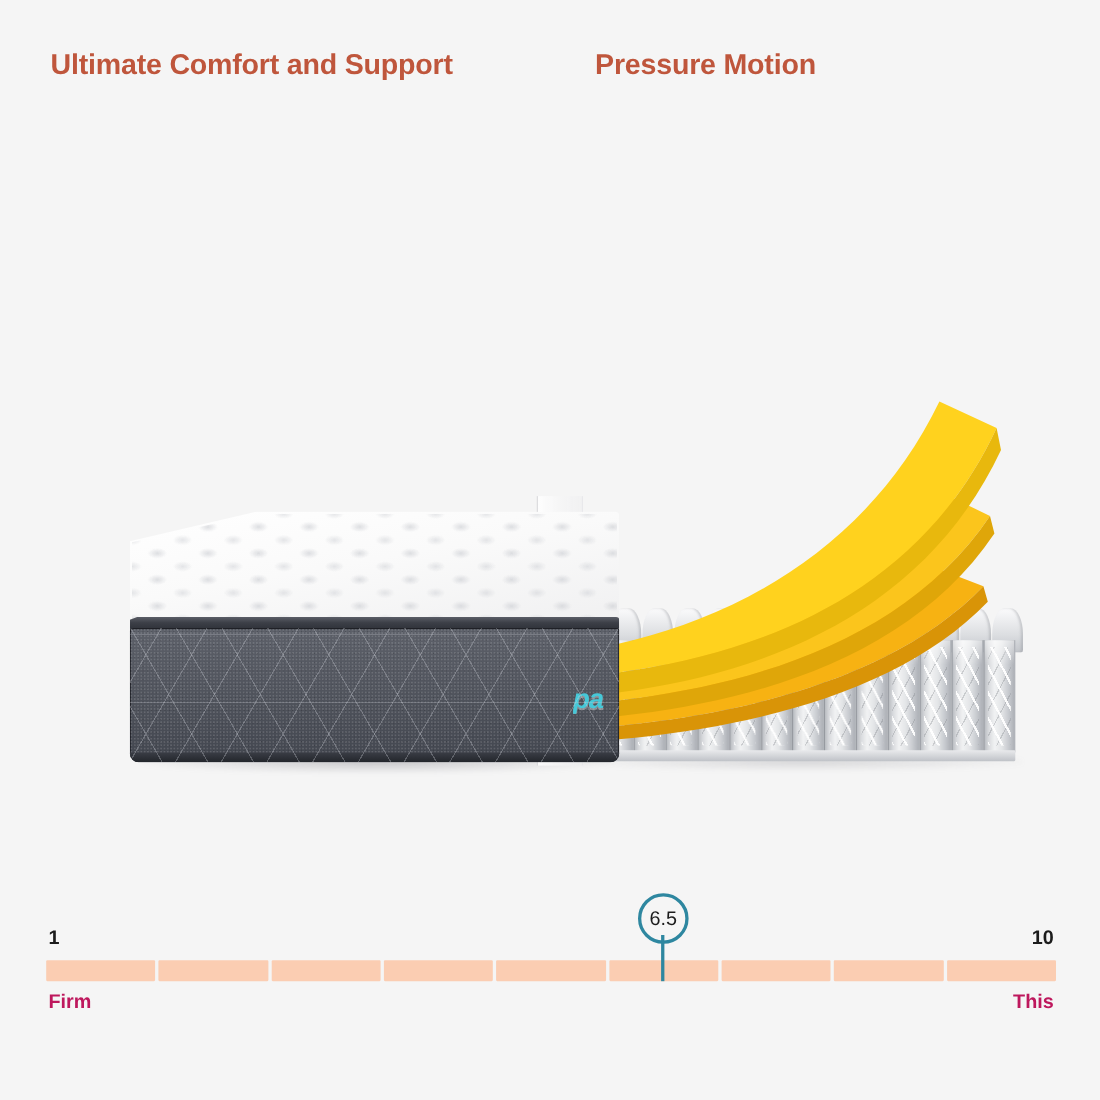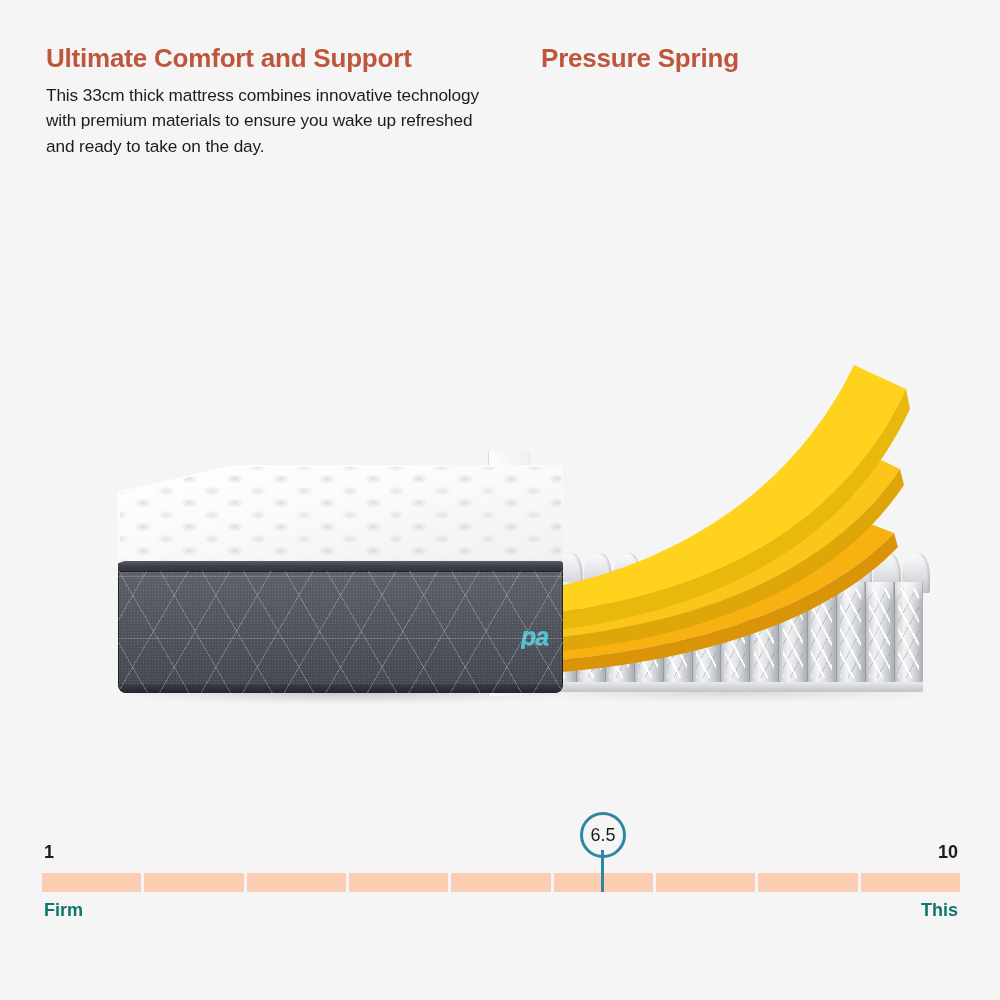--- a/index.html
+++ b/index.html
@@ -322,21 +322,21 @@
     flex: 1 1 0;
     background: #fbcdb2;
     border-radius: 1px;
   }
 
   .scale-label {
     position: absolute;
     top: 80px;
     font-size: 18px;
     font-weight: bold;
-    color: #0f766e;
+    color: #be185d;
   }
   .scale-label.left  { left: 2px; }
   .scale-label.right { right: 2px; }
 
   .marker {
     position: absolute;
     top: 0;
     left: 0;
     width: 0;
     height: 72px;
@@ -368,25 +368,24 @@
 </style>
 </head>
 <body>
 
 <div class="page">
 
   <div class="features">
 
     <div class="feature-block">
       <div class="feature-title">Ultimate Comfort and Support</div>
-      <div class="feature-body">This 33cm thick mattress combines innovative technology with premium materials to ensure you wake up refreshed and ready to take on the day.</div>
     </div>
 
     <div class="feature-block">
-      <div class="feature-title">Pressure Spring</div>
+      <div class="feature-title">Pressure Motion</div>
     </div>
 
     <div class="feature-block">
     </div>
 
 
   </div>
 
   <div class="hero">
     <div class="hero-stage">

